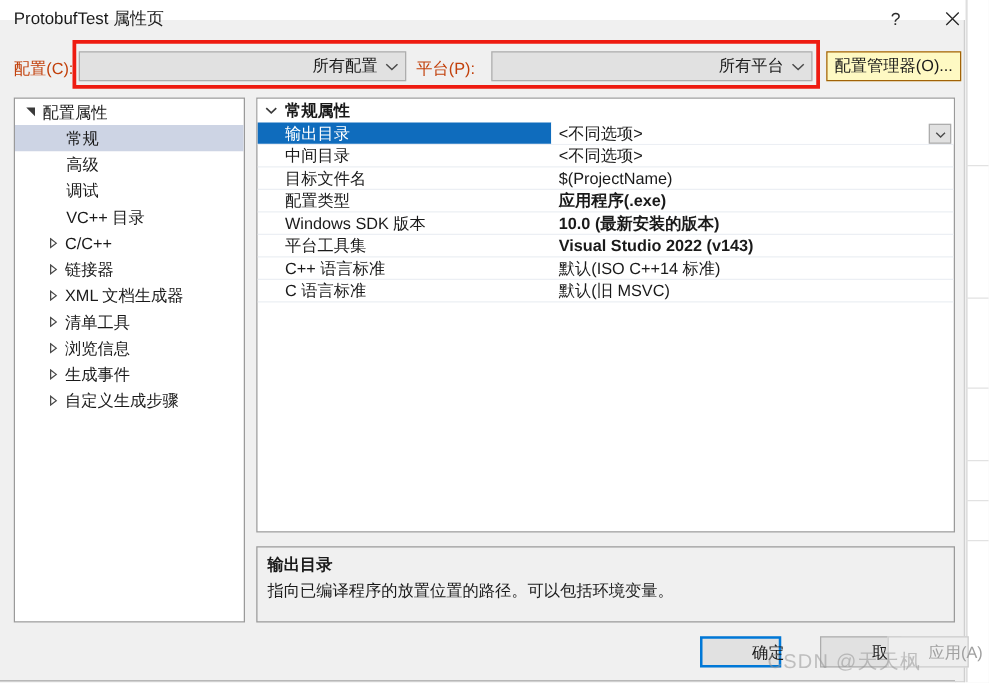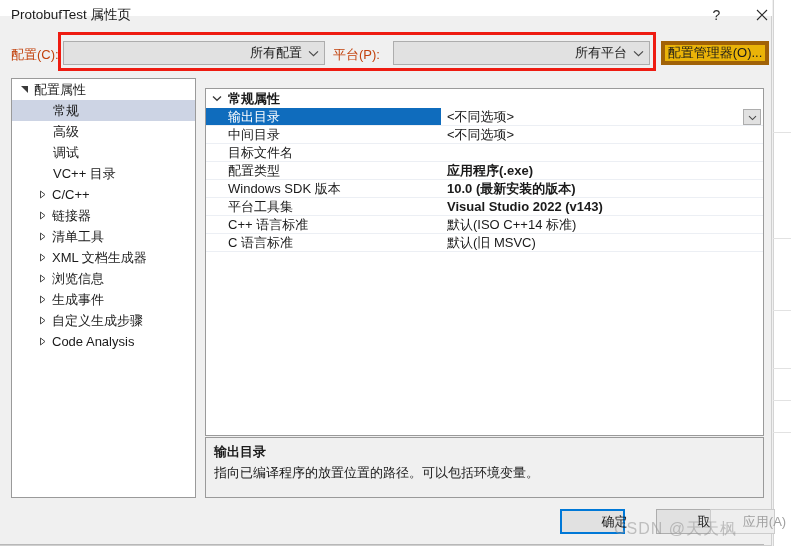--- a/index.html
+++ b/index.html
@@ -125,22 +125,22 @@
     display: flex;
     align-items: center;
     justify-content: center;
   }
   #combo-configuration { left: 63px; top: 41px; width: 262px; }
   #combo-platform { left: 393px; top: 41px; width: 257px; }
 
   .btn {
     position: absolute;
     box-sizing: border-box;
-    background: #eab308;
-    border: 4px solid #a16207;
+    background: #fef9c3;
+    border: 1px solid #a16207;
     font-size: 13px;
     color: #1a1a1a;
     display: flex;
     align-items: center;
     justify-content: center;
     white-space: nowrap;
     font-family: "Liberation Sans", "DejaVu Sans", sans-serif;
   }
   #btn-config-manager {
     left: 661px; top: 41px; width: 108px; height: 24px;
@@ -193,21 +193,21 @@
   .tree-label { padding-left: 2px; }
   .lvl0 { padding-left: 4px; text-align: right; }
   .lvl1 { padding-left: 22px; }
   .lvl1 .tree-label { padding-left: 19px; }
   .lvl1.has-arrow .tree-label { padding-left: 2px; }
 
   
   .grid-panel {
     position: absolute;
     left: 205px;
-    top: 88px;
+    top: 78px;
     width: 559px;
     height: 348px;
     background: #ffffff;
     border: 1px solid #9a9a9a;
     box-sizing: border-box;
     overflow: hidden;
   }
   .grid-header {
     position: relative;
     height: 19px;
@@ -449,61 +449,53 @@
             </svg>
           </span>
           <span class="tree-label">链接器</span>
         </div>
         <div class="tree-item lvl1 has-arrow">
           <span class="tree-arrow">
             <svg width="9" height="9" viewBox="0 0 9 9">
               <path d="M2.5 1 L7 4.5 L2.5 8 Z" fill="none" stroke="#4a4a4a" stroke-width="1"></path>
             </svg>
           </span>
+          <span class="tree-label">XML 文档生成器</span>
+        </div>
+        <div class="tree-item lvl1 has-arrow">
+          <span class="tree-arrow">
+            <svg width="9" height="9" viewBox="0 0 9 9">
+              <path d="M2.5 1 L7 4.5 L2.5 8 Z" fill="none" stroke="#4a4a4a" stroke-width="1"></path>
+            </svg>
+          </span>
           <span class="tree-label">清单工具</span>
         </div>
         <div class="tree-item lvl1 has-arrow">
           <span class="tree-arrow">
             <svg width="9" height="9" viewBox="0 0 9 9">
               <path d="M2.5 1 L7 4.5 L2.5 8 Z" fill="none" stroke="#4a4a4a" stroke-width="1"></path>
             </svg>
           </span>
-          <span class="tree-label">XML 文档生成器</span>
-        </div>
-        <div class="tree-item lvl1 has-arrow">
-          <span class="tree-arrow">
-            <svg width="9" height="9" viewBox="0 0 9 9">
-              <path d="M2.5 1 L7 4.5 L2.5 8 Z" fill="none" stroke="#4a4a4a" stroke-width="1"></path>
-            </svg>
-          </span>
           <span class="tree-label">浏览信息</span>
         </div>
         <div class="tree-item lvl1 has-arrow">
           <span class="tree-arrow">
             <svg width="9" height="9" viewBox="0 0 9 9">
               <path d="M2.5 1 L7 4.5 L2.5 8 Z" fill="none" stroke="#4a4a4a" stroke-width="1"></path>
             </svg>
           </span>
           <span class="tree-label">生成事件</span>
         </div>
         <div class="tree-item lvl1 has-arrow">
           <span class="tree-arrow">
             <svg width="9" height="9" viewBox="0 0 9 9">
               <path d="M2.5 1 L7 4.5 L2.5 8 Z" fill="none" stroke="#4a4a4a" stroke-width="1"></path>
             </svg>
           </span>
           <span class="tree-label">自定义生成步骤</span>
-        </div>
-        <div class="tree-item lvl1 has-arrow">
-          <span class="tree-arrow">
-            <svg width="9" height="9" viewBox="0 0 9 9">
-              <path d="M2.5 1 L7 4.5 L2.5 8 Z" fill="none" stroke="#4a4a4a" stroke-width="1"></path>
-            </svg>
-          </span>
-          <span class="tree-label">Code Analysis</span>
         </div>
       </div>
 
     <div class="grid-panel">
       <div class="grid-header">
         <div class="chev">
           <svg width="10" height="7" viewBox="0 0 10 7">
               <path d="M1 1.5 L5 5.3 L9 1.5" stroke="#3a3a3a" stroke-width="1.3" fill="none"></path>
             </svg>
         </div>
@@ -518,20 +510,21 @@
                   <path d="M1 1.2 L4.5 4.6 L8 1.2" stroke="#4a4a4a" stroke-width="1.1" fill="none"></path>
                 </svg></span>
             </div>
           </div>
           <div class="grid-row">
             <div class="cell-name">中间目录</div>
             <div class="cell-value">&lt;不同选项&gt;</div>
           </div>
           <div class="grid-row">
             <div class="cell-name">目标文件名</div>
+            <div class="cell-value">$(ProjectName)</div>
           </div>
           <div class="grid-row">
             <div class="cell-name">配置类型</div>
             <div class="cell-value bold">应用程序(.exe)</div>
           </div>
           <div class="grid-row">
             <div class="cell-name">Windows SDK 版本</div>
             <div class="cell-value bold">10.0 (最新安装的版本)</div>
           </div>
           <div class="grid-row">

